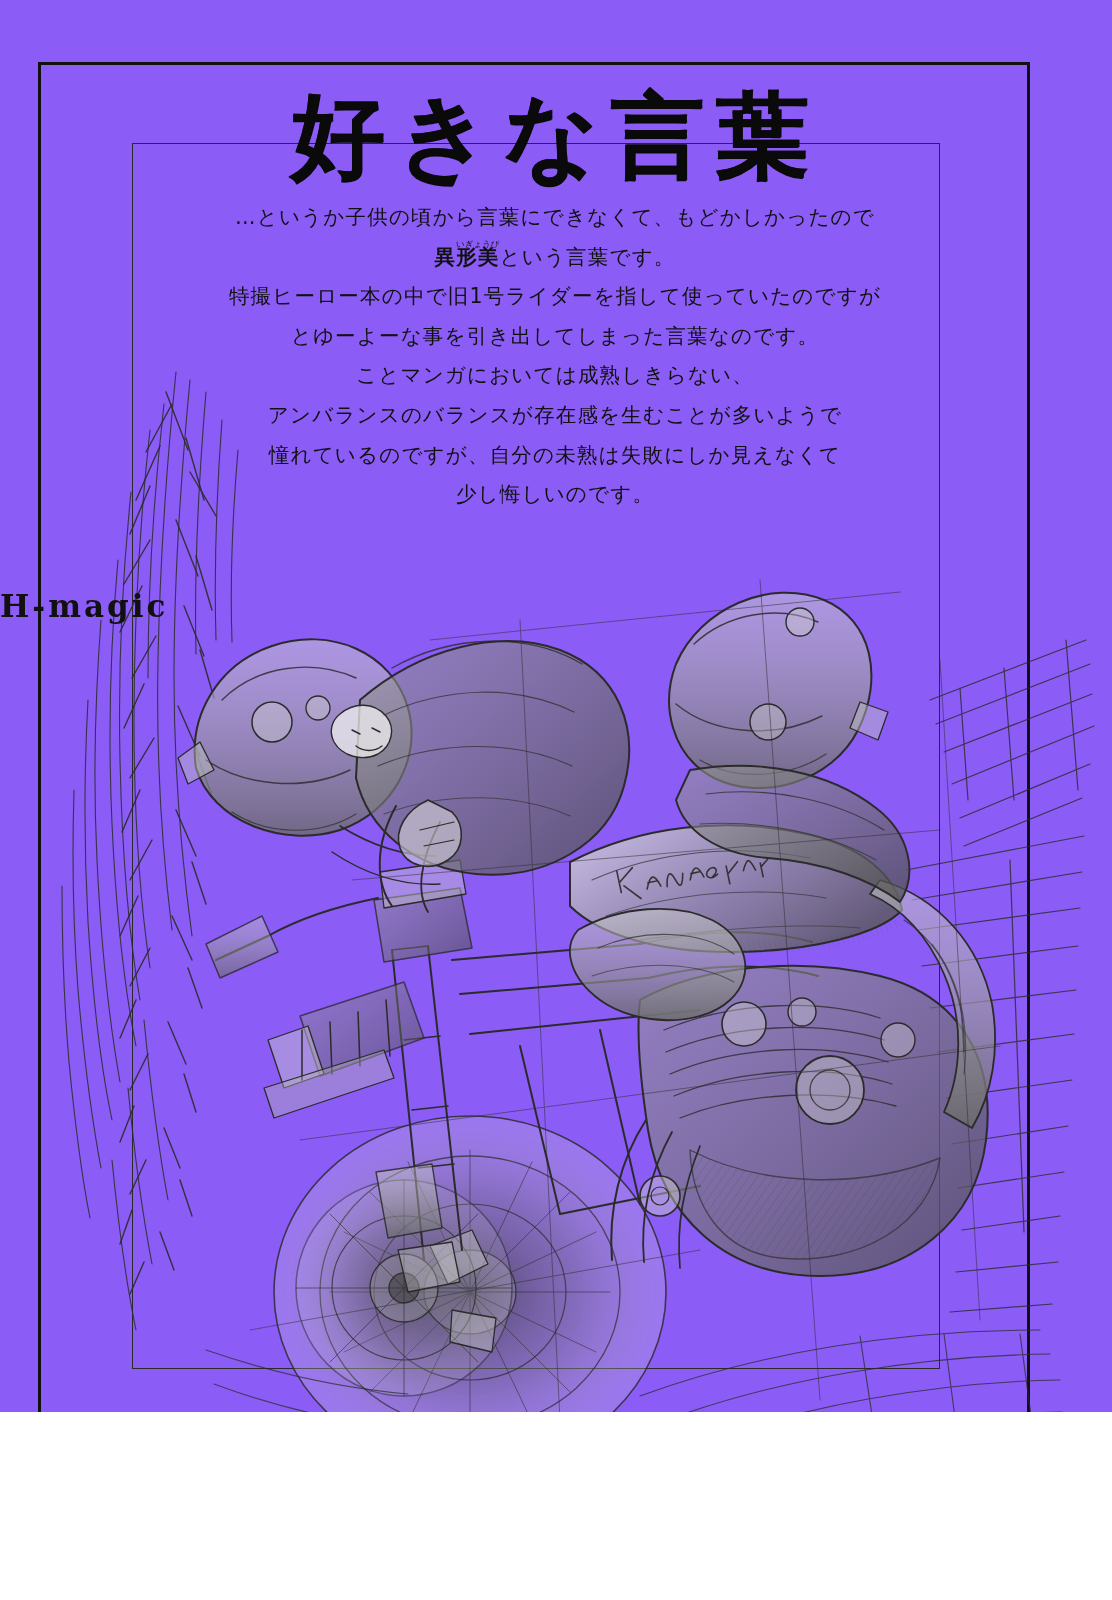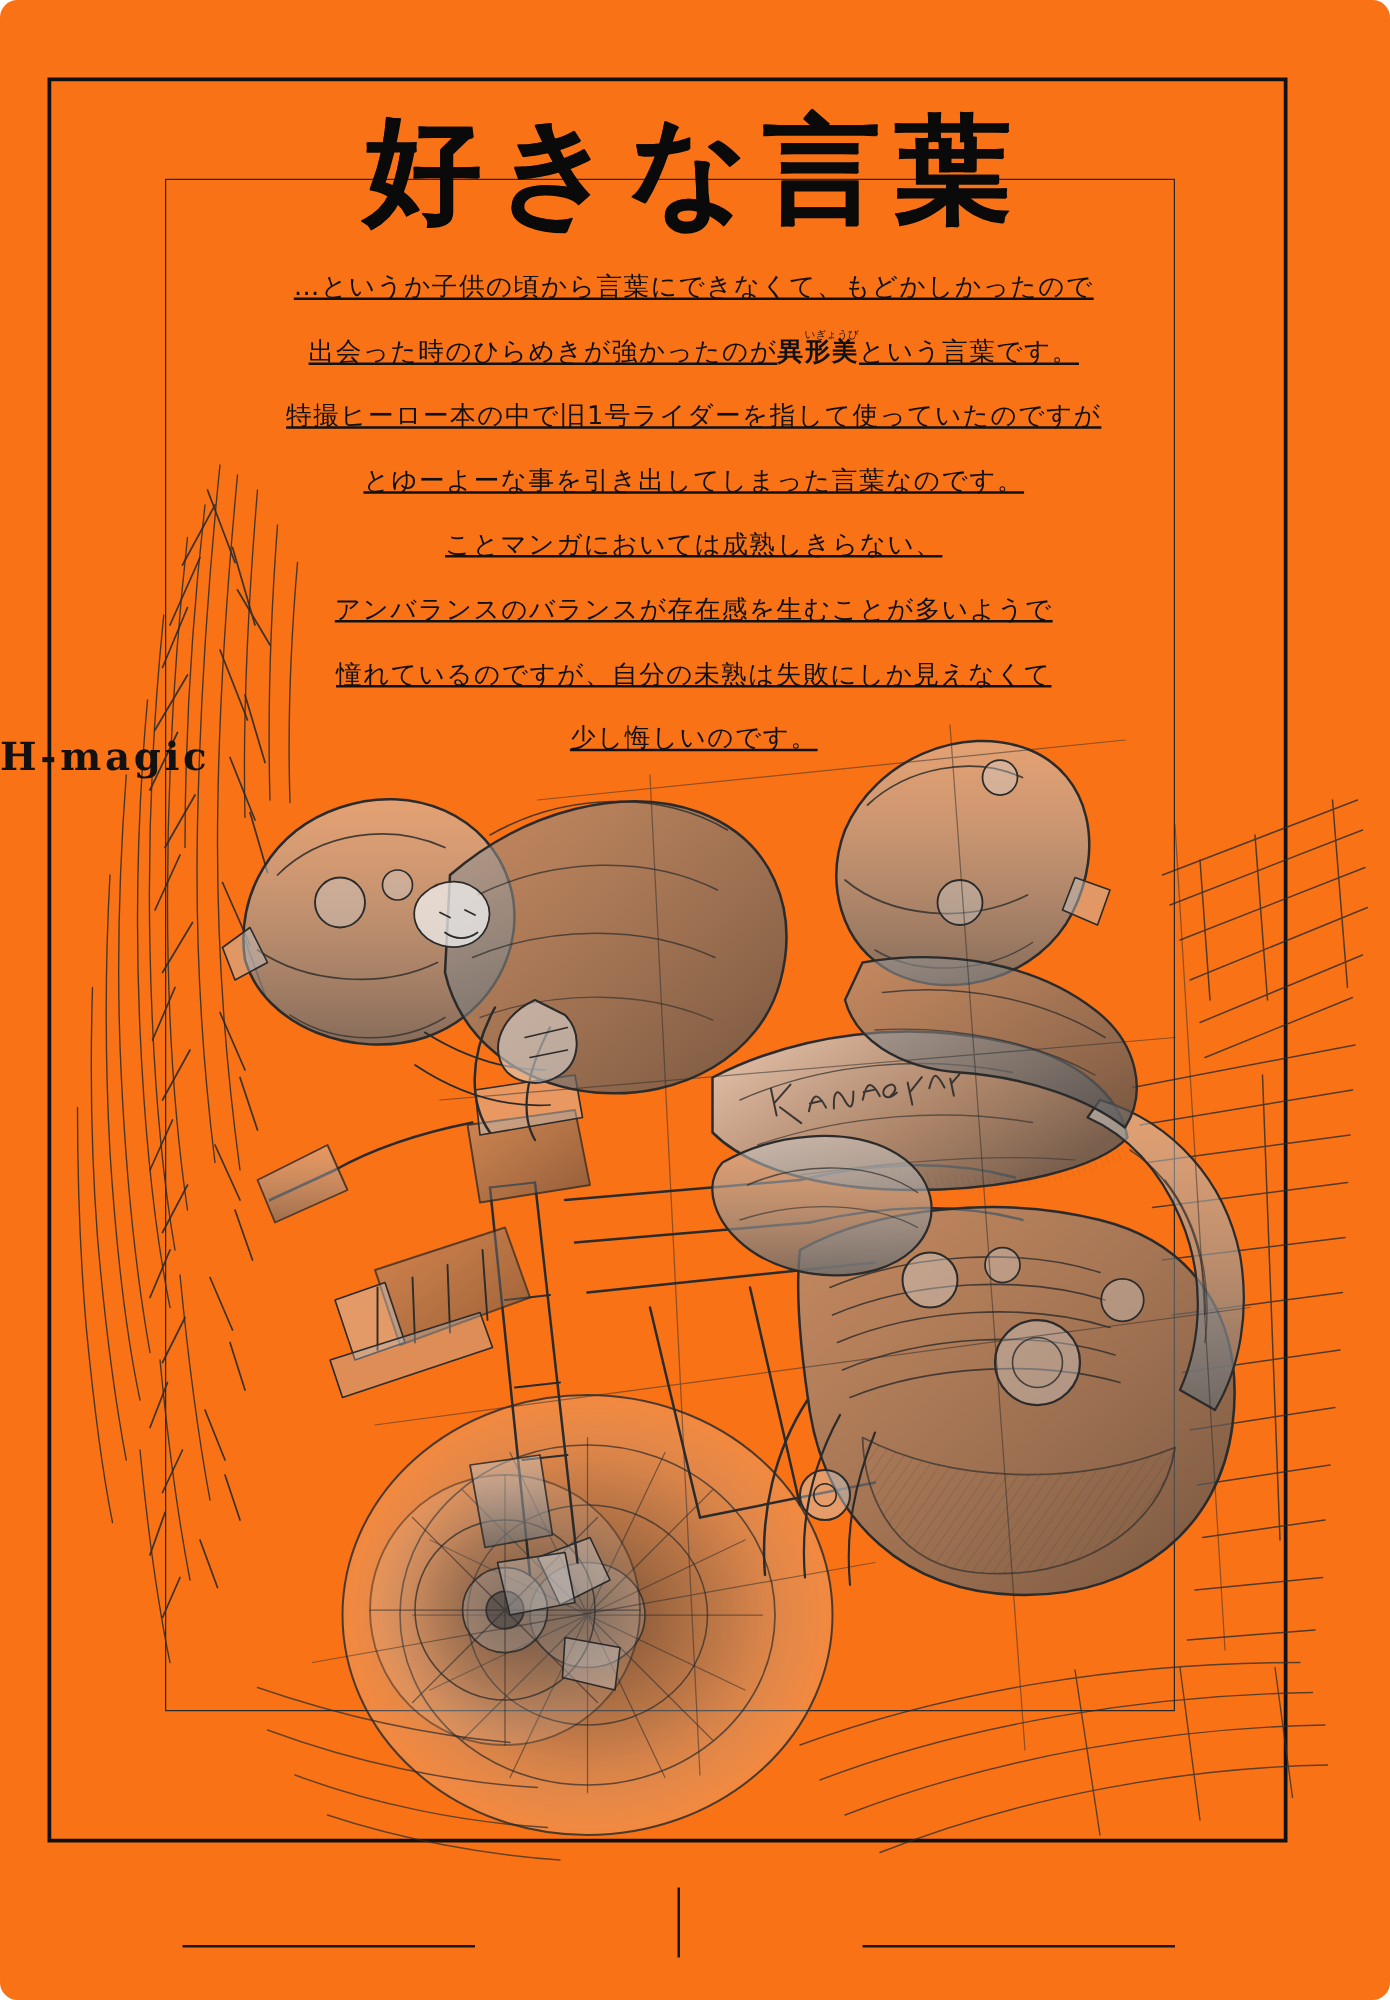--- a/index.html
+++ b/index.html
@@ -6,24 +6,23 @@
     margin: 0;
     padding: 0;
     background: #ffffff;
   }
   body {
     font-family: "Liberation Sans", sans-serif;
   }
   .page {
     position: relative;
     width: 1112px;
-    height: 1600px;
-    background: #f97316;
+    height: 1412px;
+    background: #8b5cf6;
     overflow: hidden;
-    border-radius: 14px;
   }
   
   .outer-frame {
     position: absolute;
     left: 38px;
     top: 62px;
     width: 992px;
     height: 1412px;
     border: 3px solid #111;
     box-sizing: border-box;
@@ -61,23 +60,22 @@
     top: 196px;
     text-align: center;
     font-family: "DejaVu Sans", sans-serif;
     font-size: 20.5px;
     line-height: 35.6px;
     color: #111;
     letter-spacing: 1.2px;
     z-index: 6;
   }
   .body-text p {
-    margin: 16px;
+    margin: 4px;
     white-space: nowrap;
-    text-decoration: underline;
   }
   .ruby-wrap {
     position: relative;
     display: inline-block;
     font-weight: bold;
   }
   .ruby-wrap .ruby {
     position: absolute;
     top: -13px;
     left: 0;
@@ -445,21 +443,21 @@
           <path d="M262 1452 C322 1472 390 1484 448 1488"></path>
         </g>
       </g>
     </svg>
   </div>
 
   <div class="title">好きな言葉</div>
 
   <div class="body-text">
     <p>…というか子供の頃から言葉にできなくて、もどかしかったので</p>
-    <p><span>出会った時のひらめきが強かったのが</span><span class="ruby-wrap"><span class="ruby">いぎょうび</span><span>異形美</span></span><span>という言葉です。</span></p>
+    <p><span class="ruby-wrap"><span class="ruby">いぎょうび</span><span>異形美</span></span><span>という言葉です。</span></p>
     <p>特撮ヒーロー本の中で旧1号ライダーを指して使っていたのですが</p>
     <p>とゆーよーな事を引き出してしまった言葉なのです。</p>
     <p>ことマンガにおいては成熟しきらない、</p>
     <p>アンバランスのバランスが存在感を生むことが多いようで</p>
     <p>憧れているのですが、自分の未熟は失敗にしか見えなくて</p>
     <p>少し悔しいのです。</p>
   </div>
 
   <div class="signature">H-magic</div>
 

